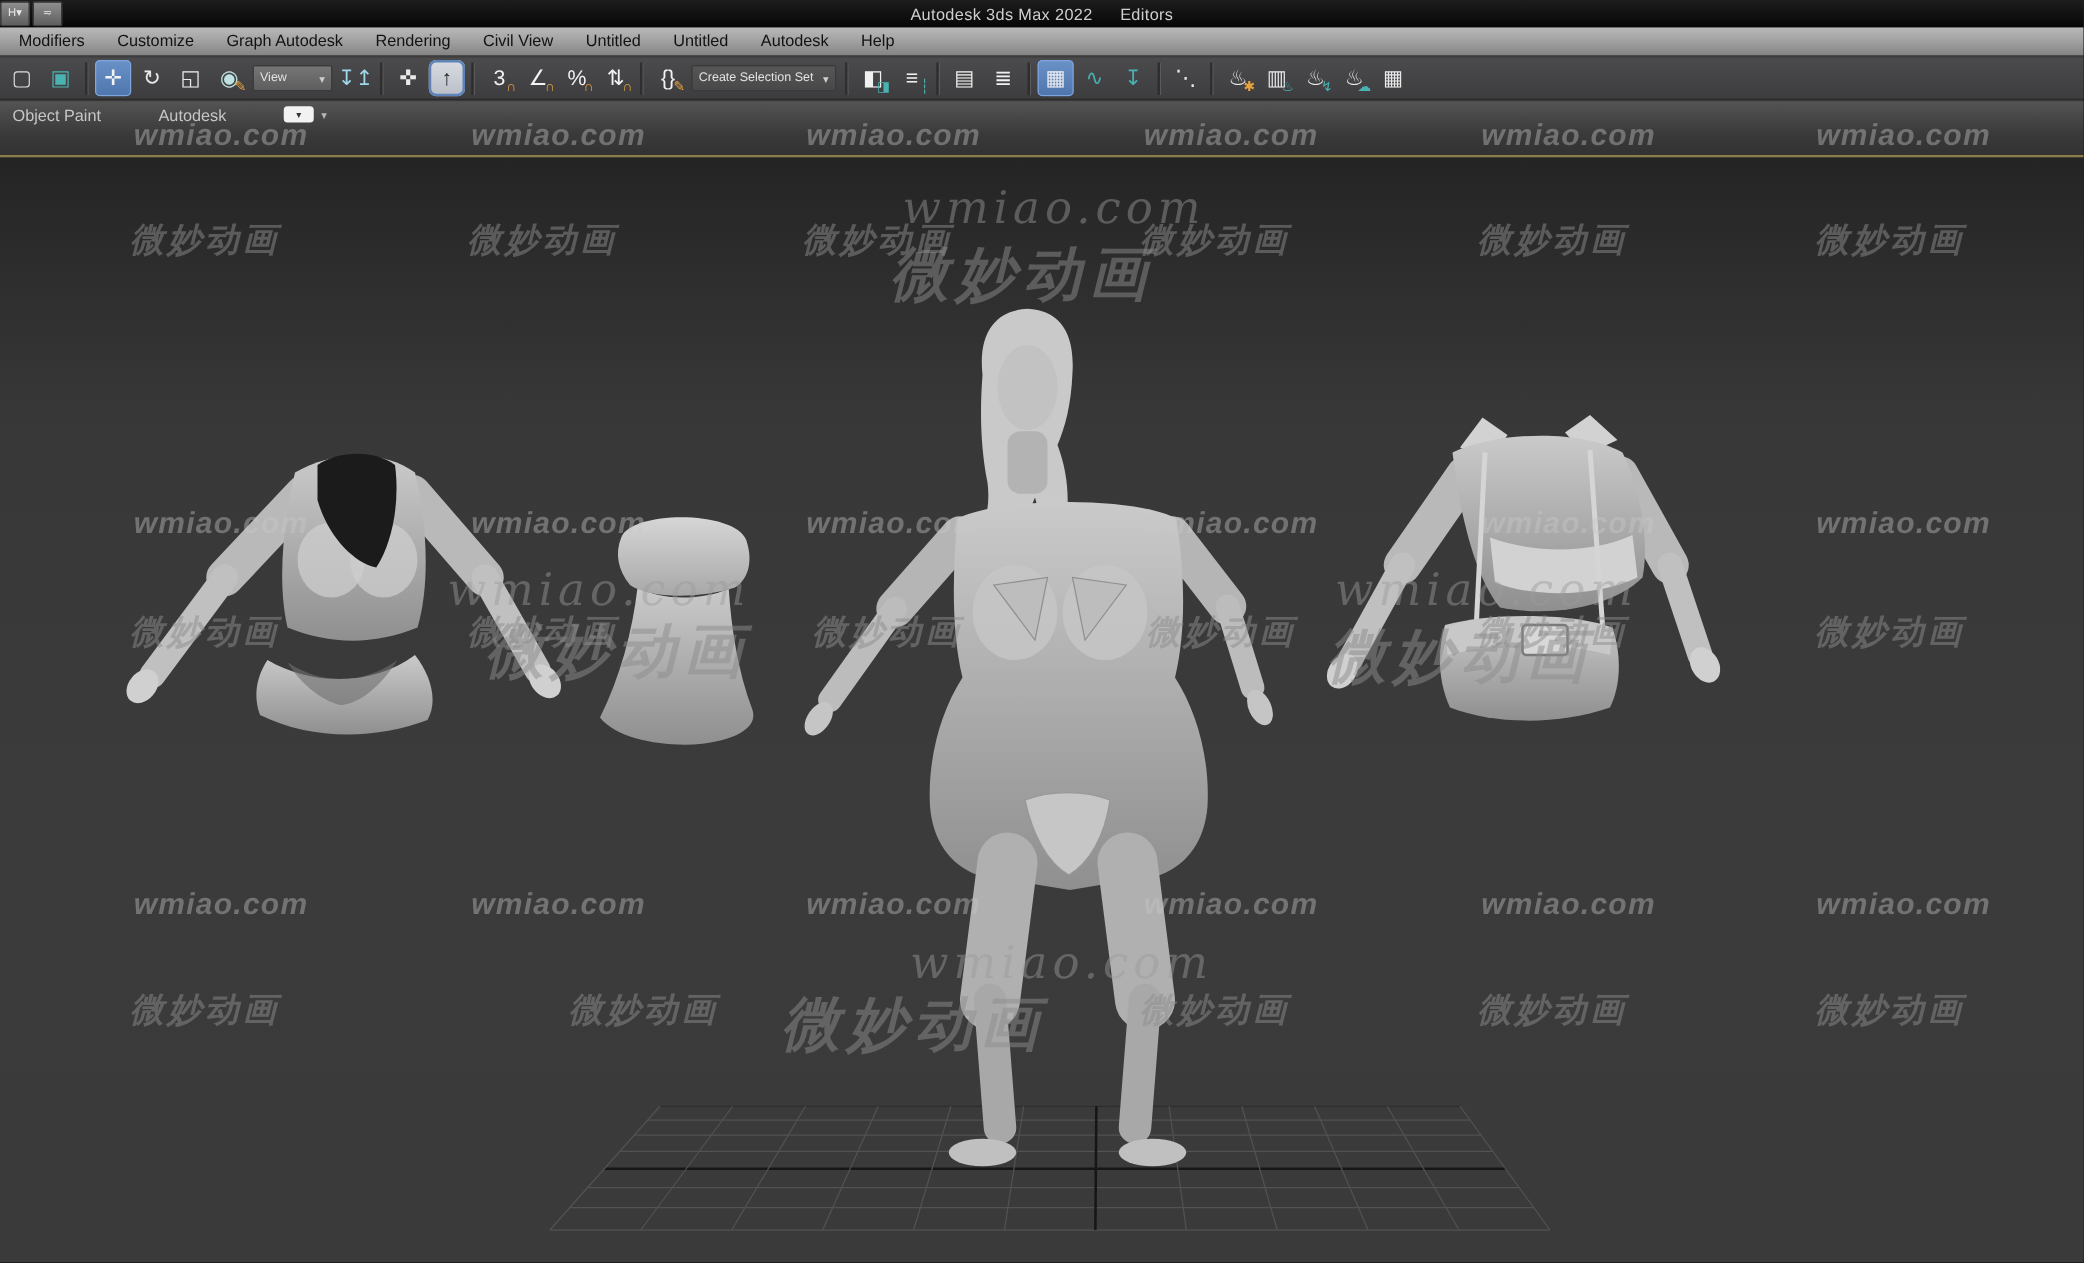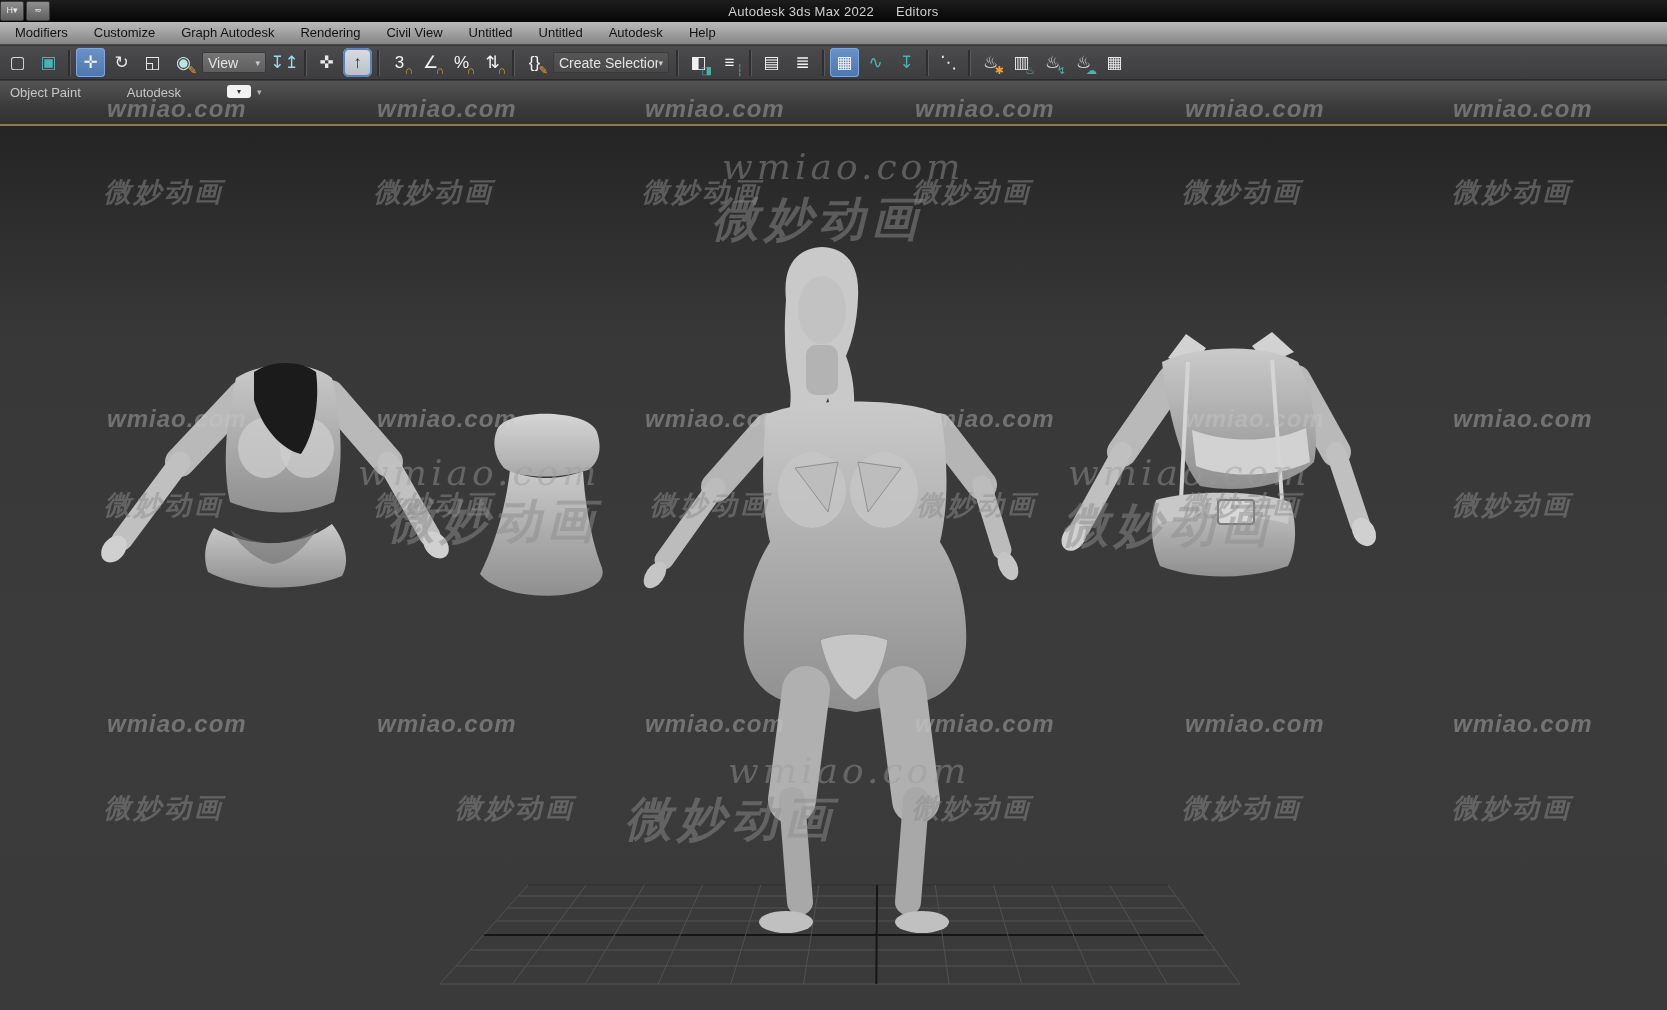--- a/index.html
+++ b/index.html
@@ -27,21 +27,21 @@
   .titem{position:relative;flex:0 0 auto;}
   .titem.btn{width:29px;height:29px;margin:0 1px;border-radius:4px;display:flex;align-items:center;justify-content:center;}
   .titem.btn .glyph{font-size:17px;line-height:1;}
   .titem.btn .accent{position:absolute;right:1px;bottom:1px;font-size:11px;line-height:1;}
   .titem.active{background:linear-gradient(#6a92c8,#4f76ac);box-shadow:inset 0 0 0 1px #7ea6dc;}
   .titem.boxed{background:linear-gradient(#d9dce2,#b9bec7);box-shadow:inset 0 0 0 2px #5d83b8;border-radius:6px;}
   .titem.sep{width:2px;height:26px;margin:0 4px;background:#2e2e2e;border-right:1px solid #5a5a5a;}
   .titem.dropdown{height:21px;width:64px;margin:0 3px;background:linear-gradient(#757575,#5e5e5e);
     border:1px solid #3a3a3a;border-radius:2px;display:flex;align-items:center;padding:0 5px;box-sizing:border-box;}
   .titem.dropdown.wide{width:116px;background:linear-gradient(#565656,#484848);}
-  .dd-label{flex:1;font-size:14px;color:#e2e2e2;white-space:nowrap;overflow:hidden;}
+  .dd-label{flex:1;font-size:10px;color:#e2e2e2;white-space:nowrap;overflow:hidden;}
   .dd-caret{font-size:9px;color:#cccccc;}
   .titem .glyph:empty,.titem .accent:empty,.titem .dd-label:empty,.titem .dd-caret:empty{display:none;}
 
   
   .ribbonband{position:absolute;left:0;top:81px;width:100%;height:43px;
     background:linear-gradient(#545454,#3a3a3a 60%,#323232);display:flex;align-items:flex-start;padding:3px 0 0 10px;box-sizing:border-box;}
   .ribbon-tab{font-size:13px;color:#c6c6c6;padding:1px 24px 1px 0;margin-right:22px;}
   .ribbon-min{display:flex;align-items:center;gap:6px;margin-top:1px;}
   .ribbon-pill{width:24px;height:13px;background:#f2f2f2;border-radius:3px;color:#333;
     font-size:8px;line-height:13px;text-align:center;}

